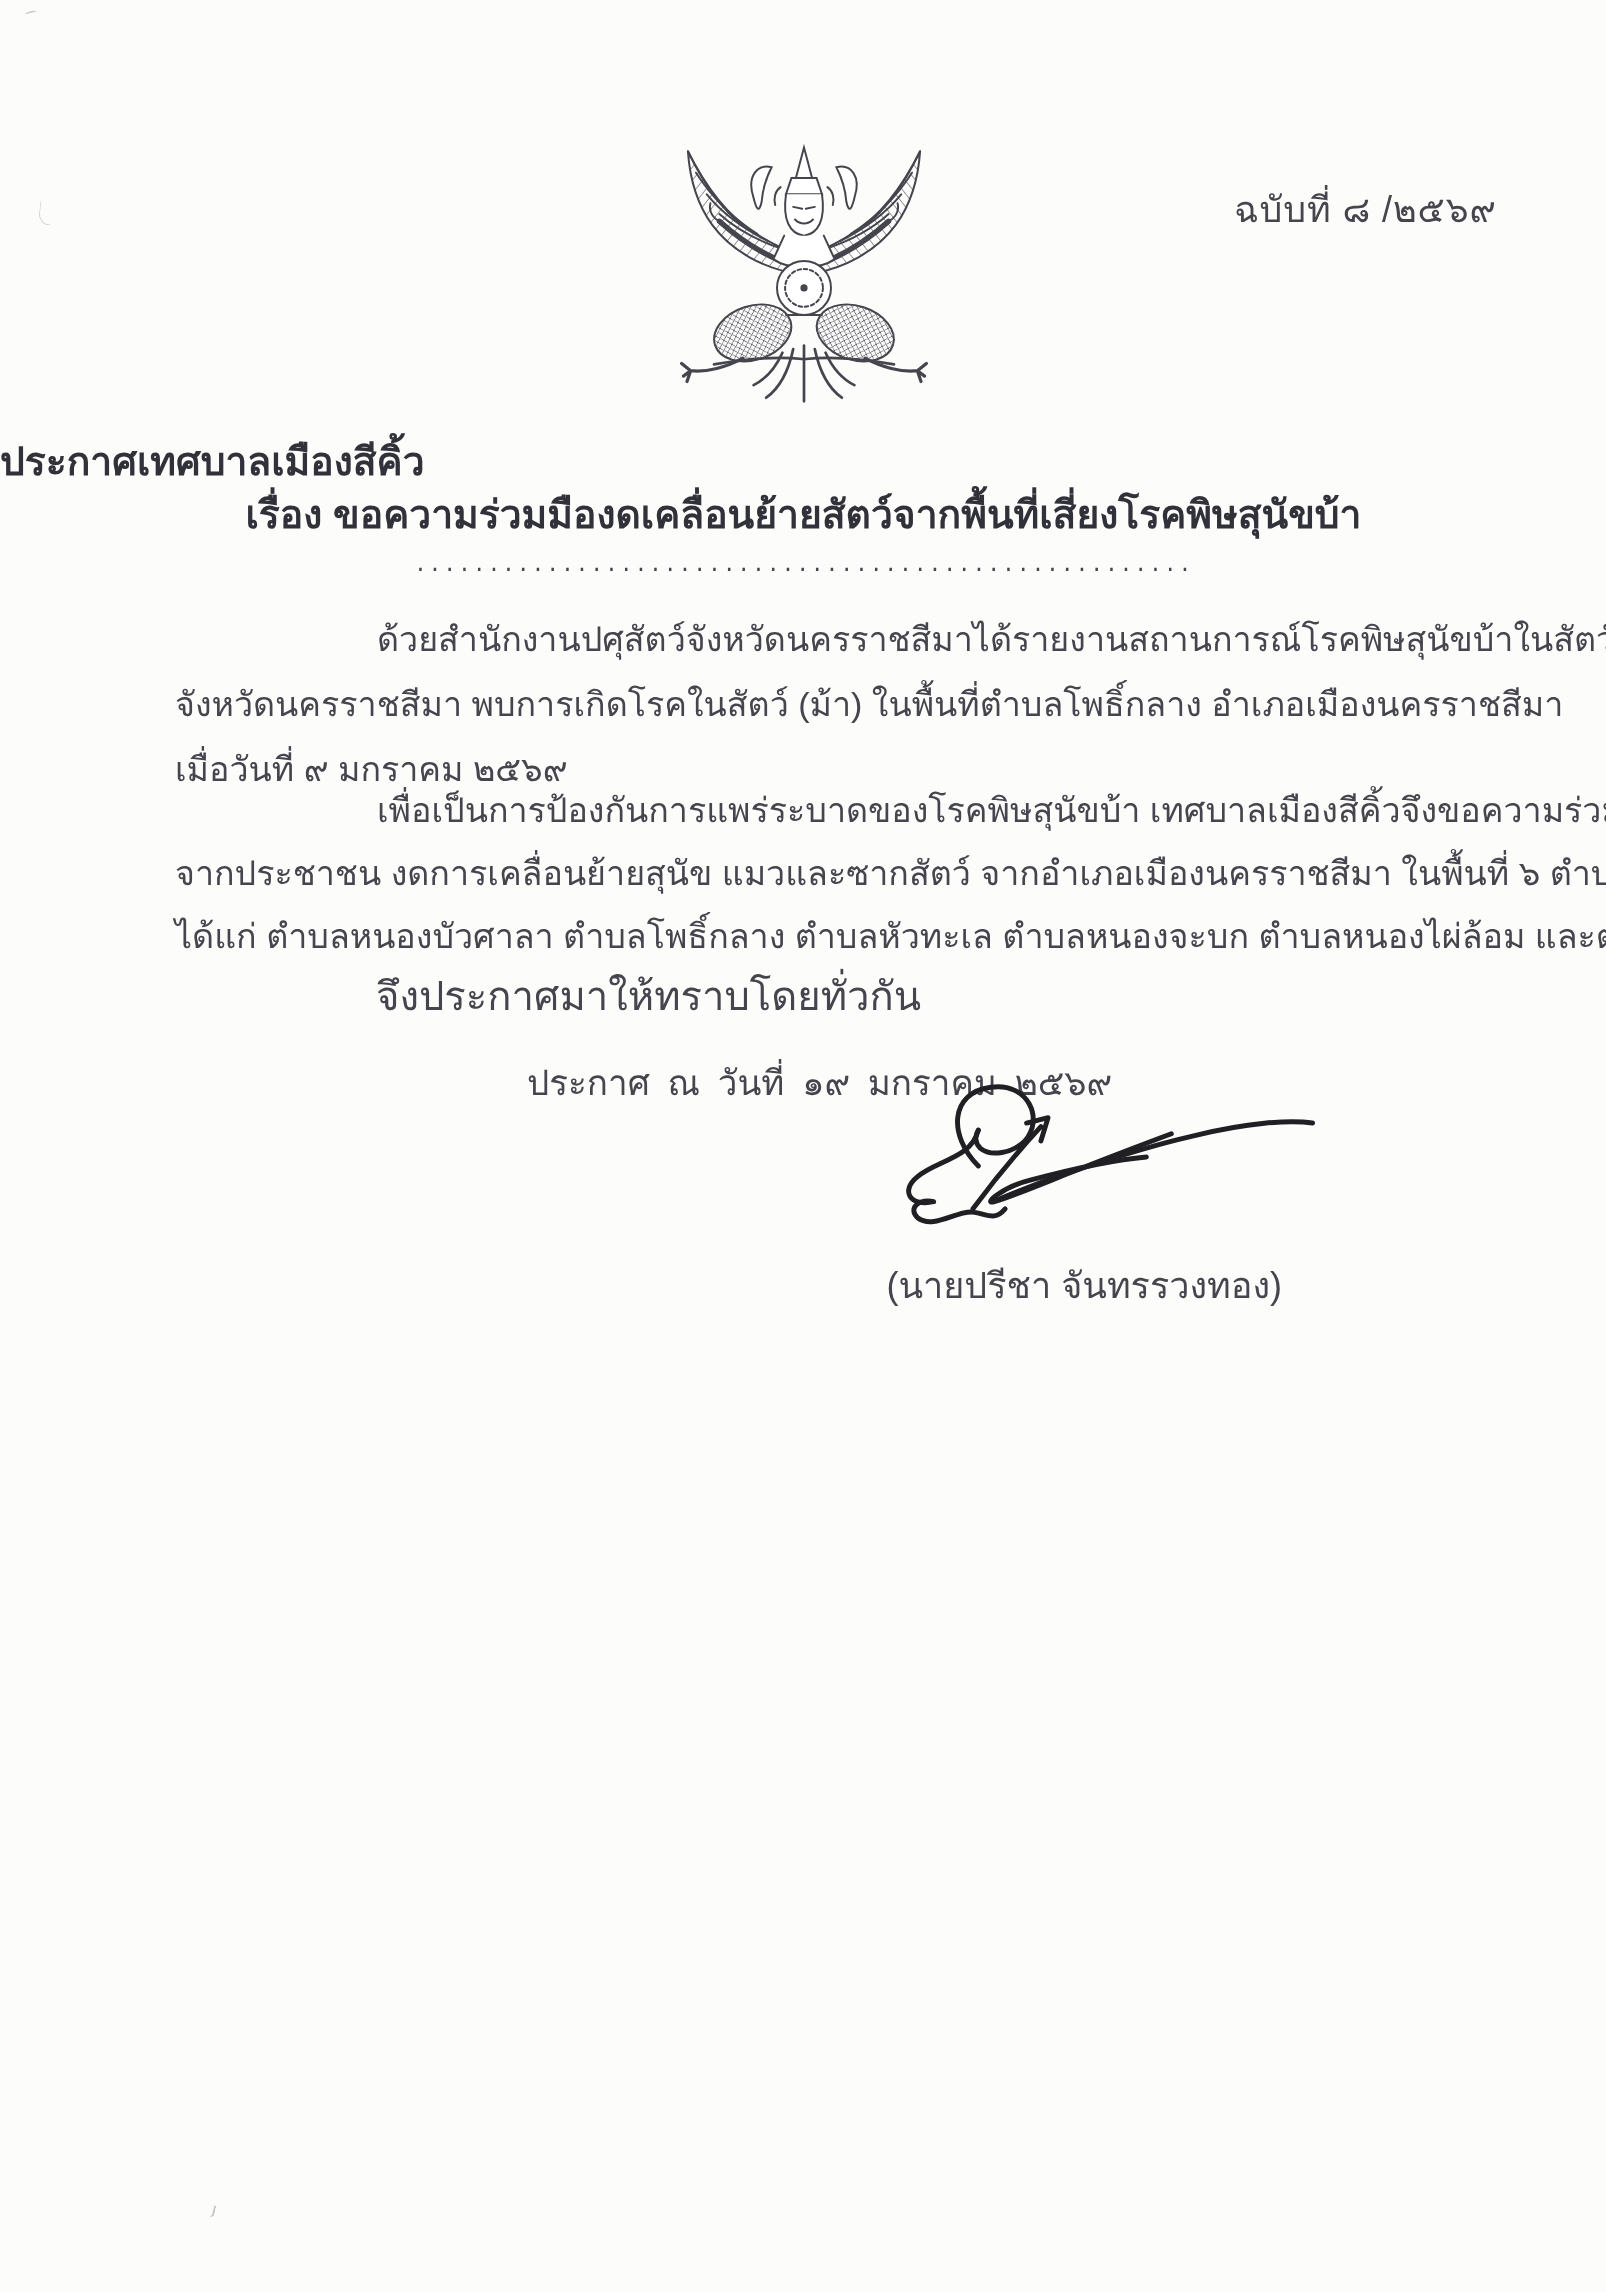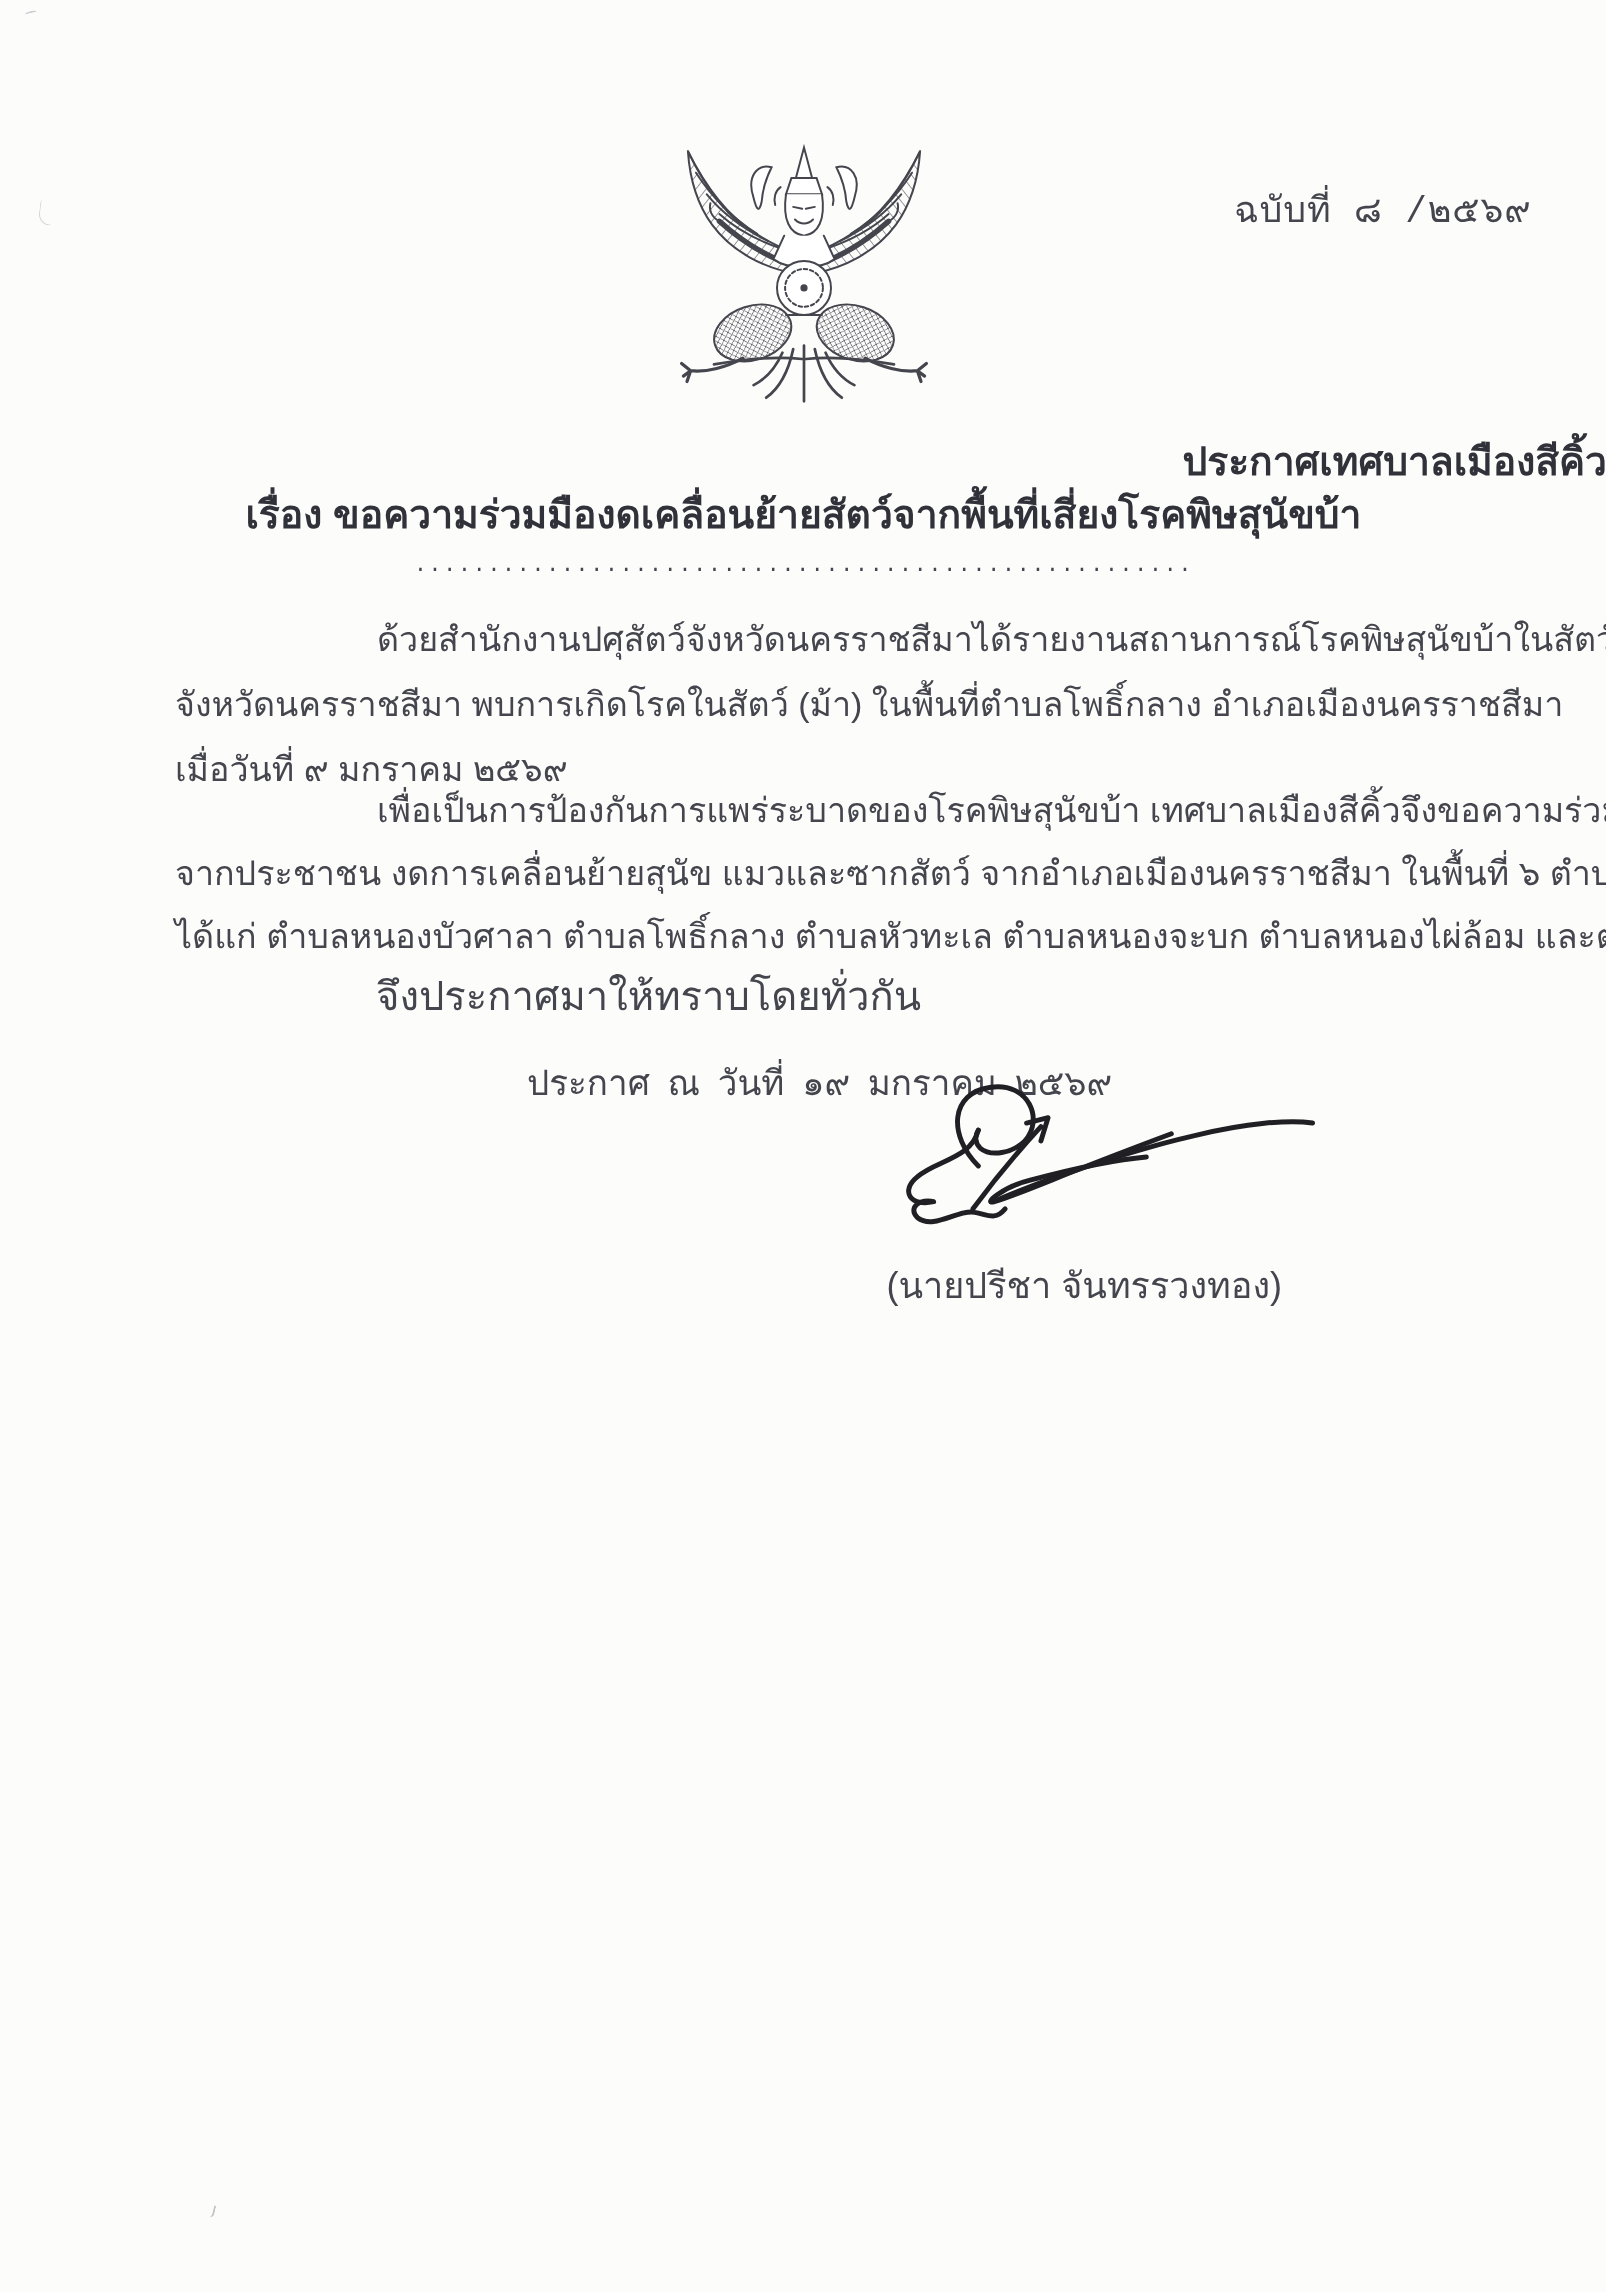--- a/index.html
+++ b/index.html
@@ -25,23 +25,23 @@
   .mark-left-curve{position:absolute;left:39px;top:201px;width:13.4px;height:24px;
     border-left:1.8px solid #d6d6db;border-bottom:1.8px solid #d6d6db;
     border-bottom-left-radius:11.6px;transform:rotate(7deg);}
   .mark-bottom{position:absolute;left:210px;top:2205px;width:5.4px;height:12.5px;
     border-right:2.7px solid #c3c3ca;border-bottom-right-radius:8px;transform:rotate(13deg);}
 
   .emblem{position:absolute;left:660px;top:142px;width:288px;height:263px;}
   .emblem svg{width:100%;height:100%;}
 
   .issue-number{position:absolute;left:1234px;top:181px;
-    font-size:36px;letter-spacing:0.9px;color:var(--ink);font-family:Liberation Mono, monospace;}
+    font-size:36px;letter-spacing:0.9px;color:var(--ink);}
 
-  .doc-title{position:absolute;left:0;top:430px;width:100%;text-align:right;
+  .doc-title{position:absolute;left:0;top:430px;width:100%;text-align:left;
     font-size:39px;font-weight:700;color:var(--heading-ink);}
   .doc-subject{position:absolute;left:0;top:483px;width:100%;text-align:center;
     font-size:39px;font-weight:700;color:var(--heading-ink);}
   .divider-dots{position:absolute;left:0;top:553px;width:100%;text-align:center;
     font-size:21.5px;letter-spacing:1.8px;color:var(--ink);font-family:"Liberation Mono","DejaVu Sans Mono",monospace;}
 
   .para{position:absolute;left:175px;font-size:34px;color:var(--ink);}
   .para .line{white-space:nowrap;}
   .para-1{top:607px;}
   .para-1 .line{line-height:65px;height:65px;}

